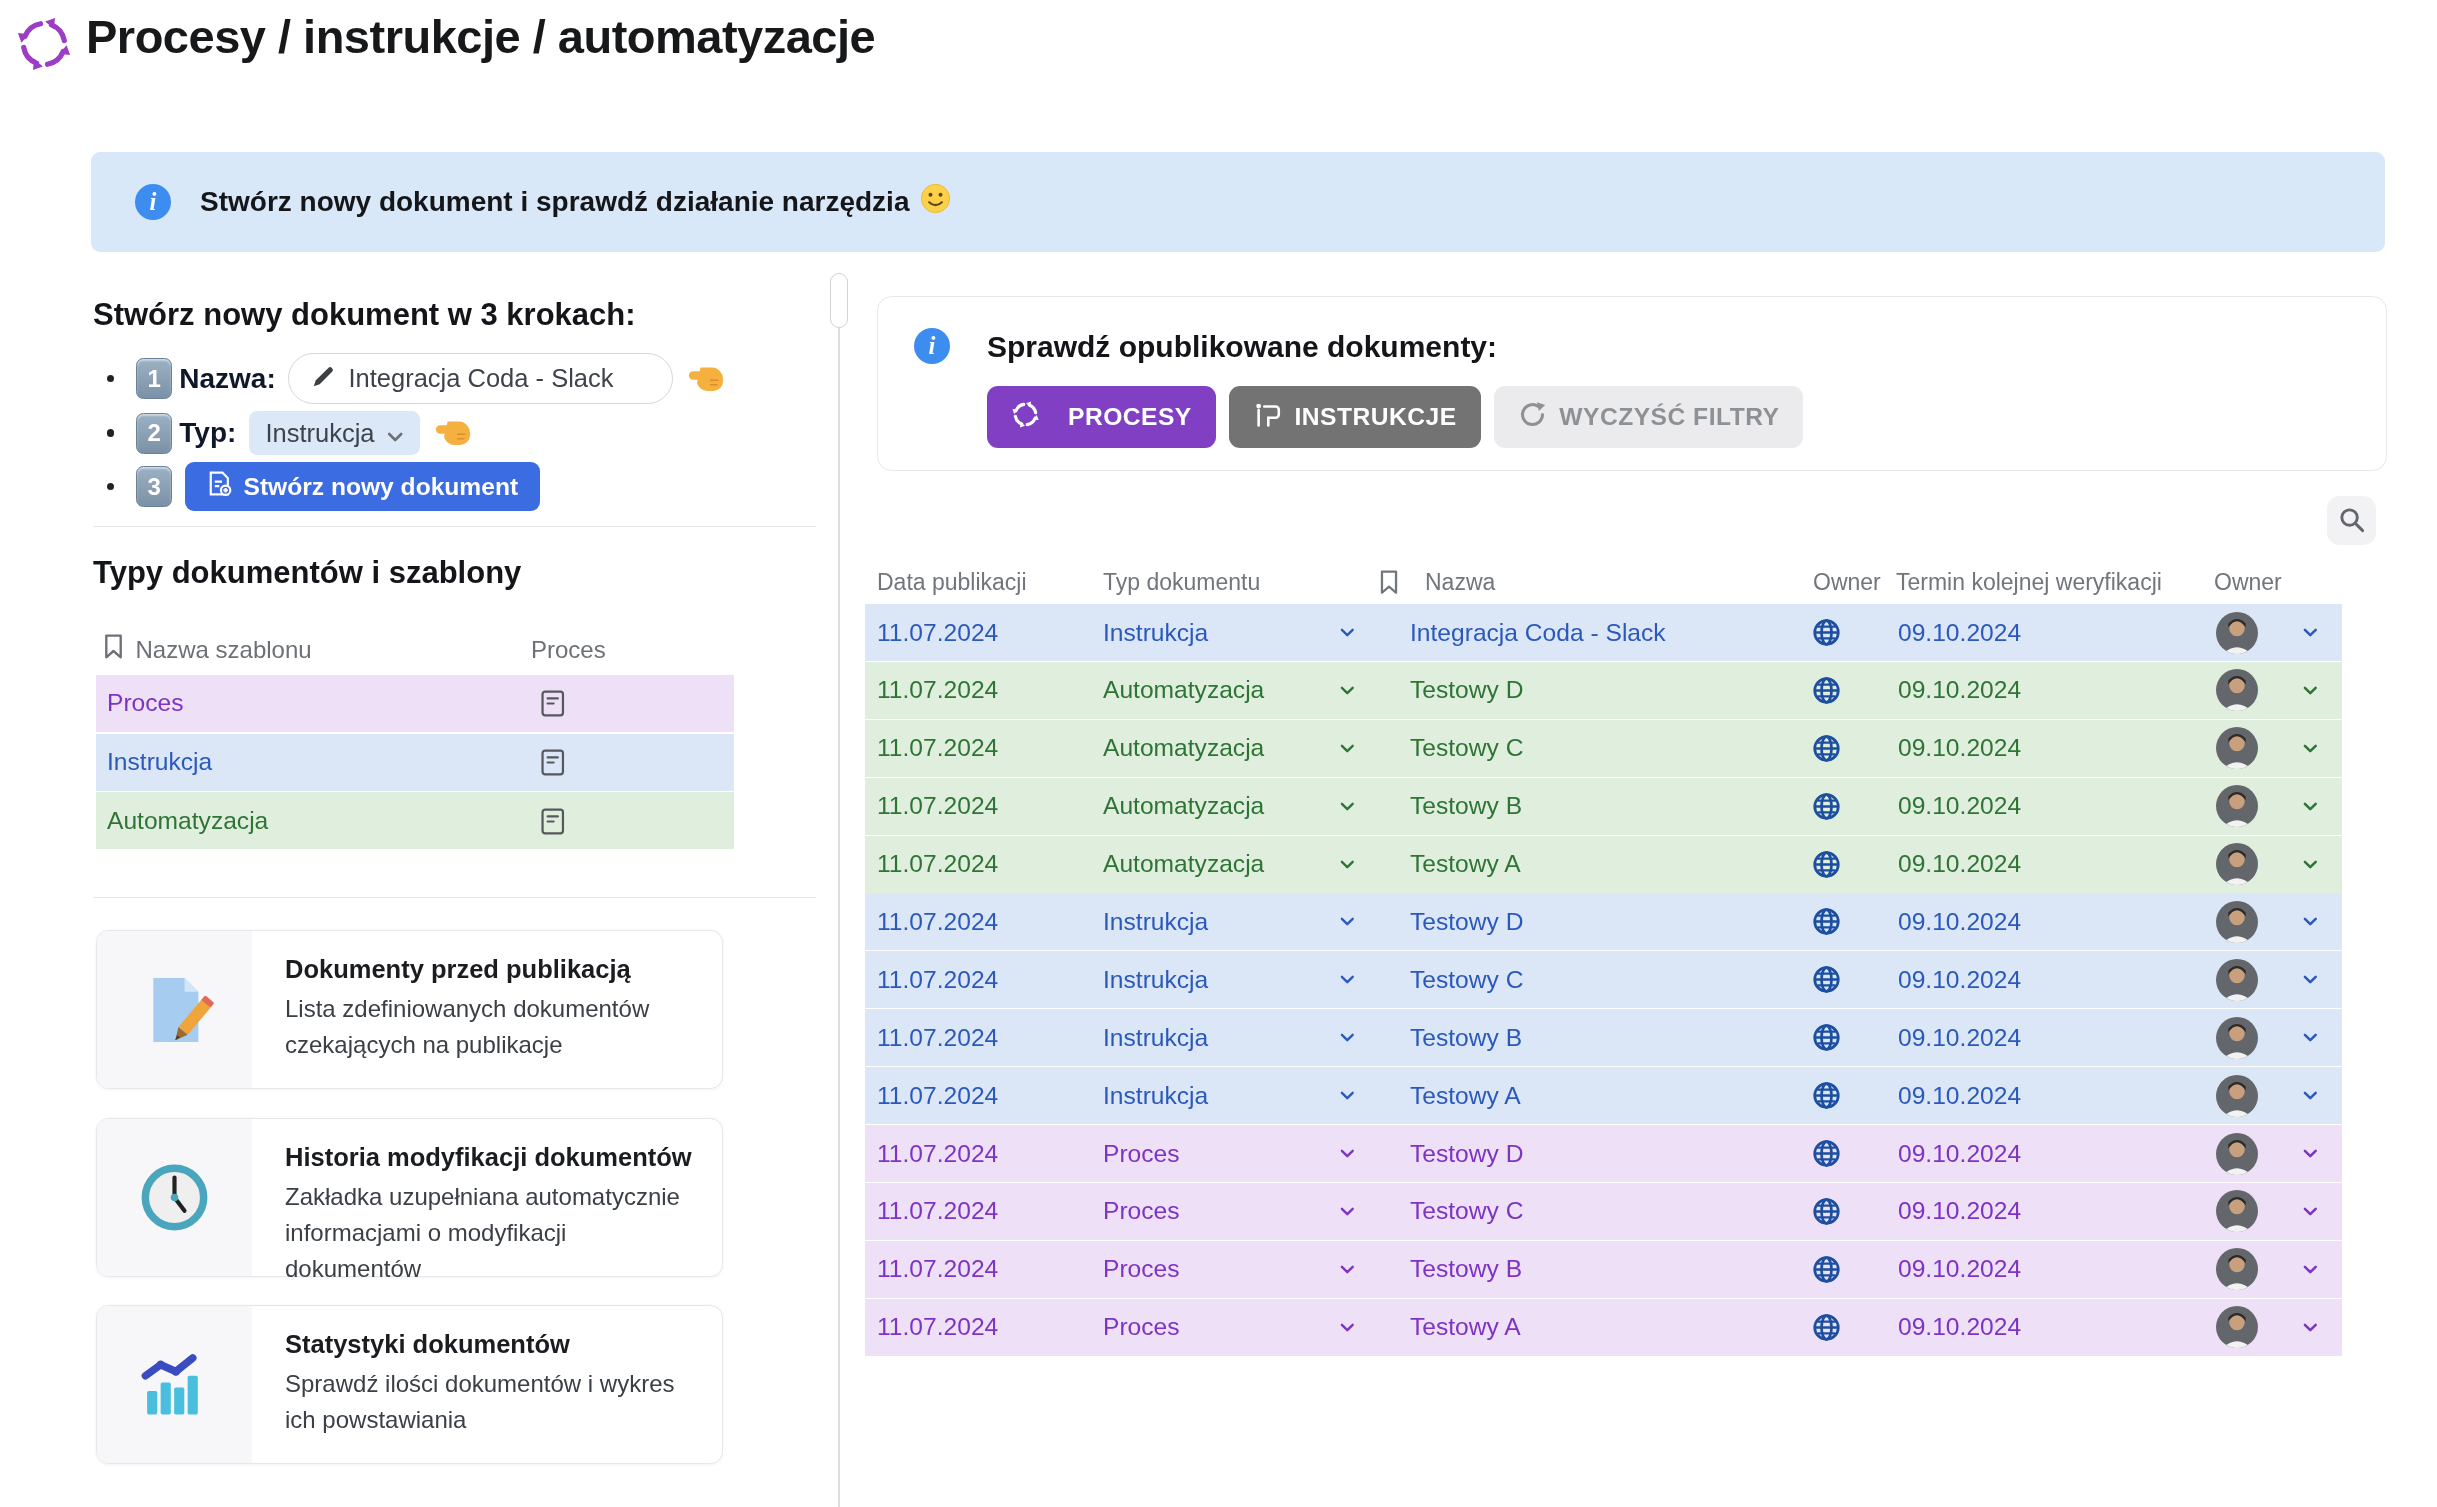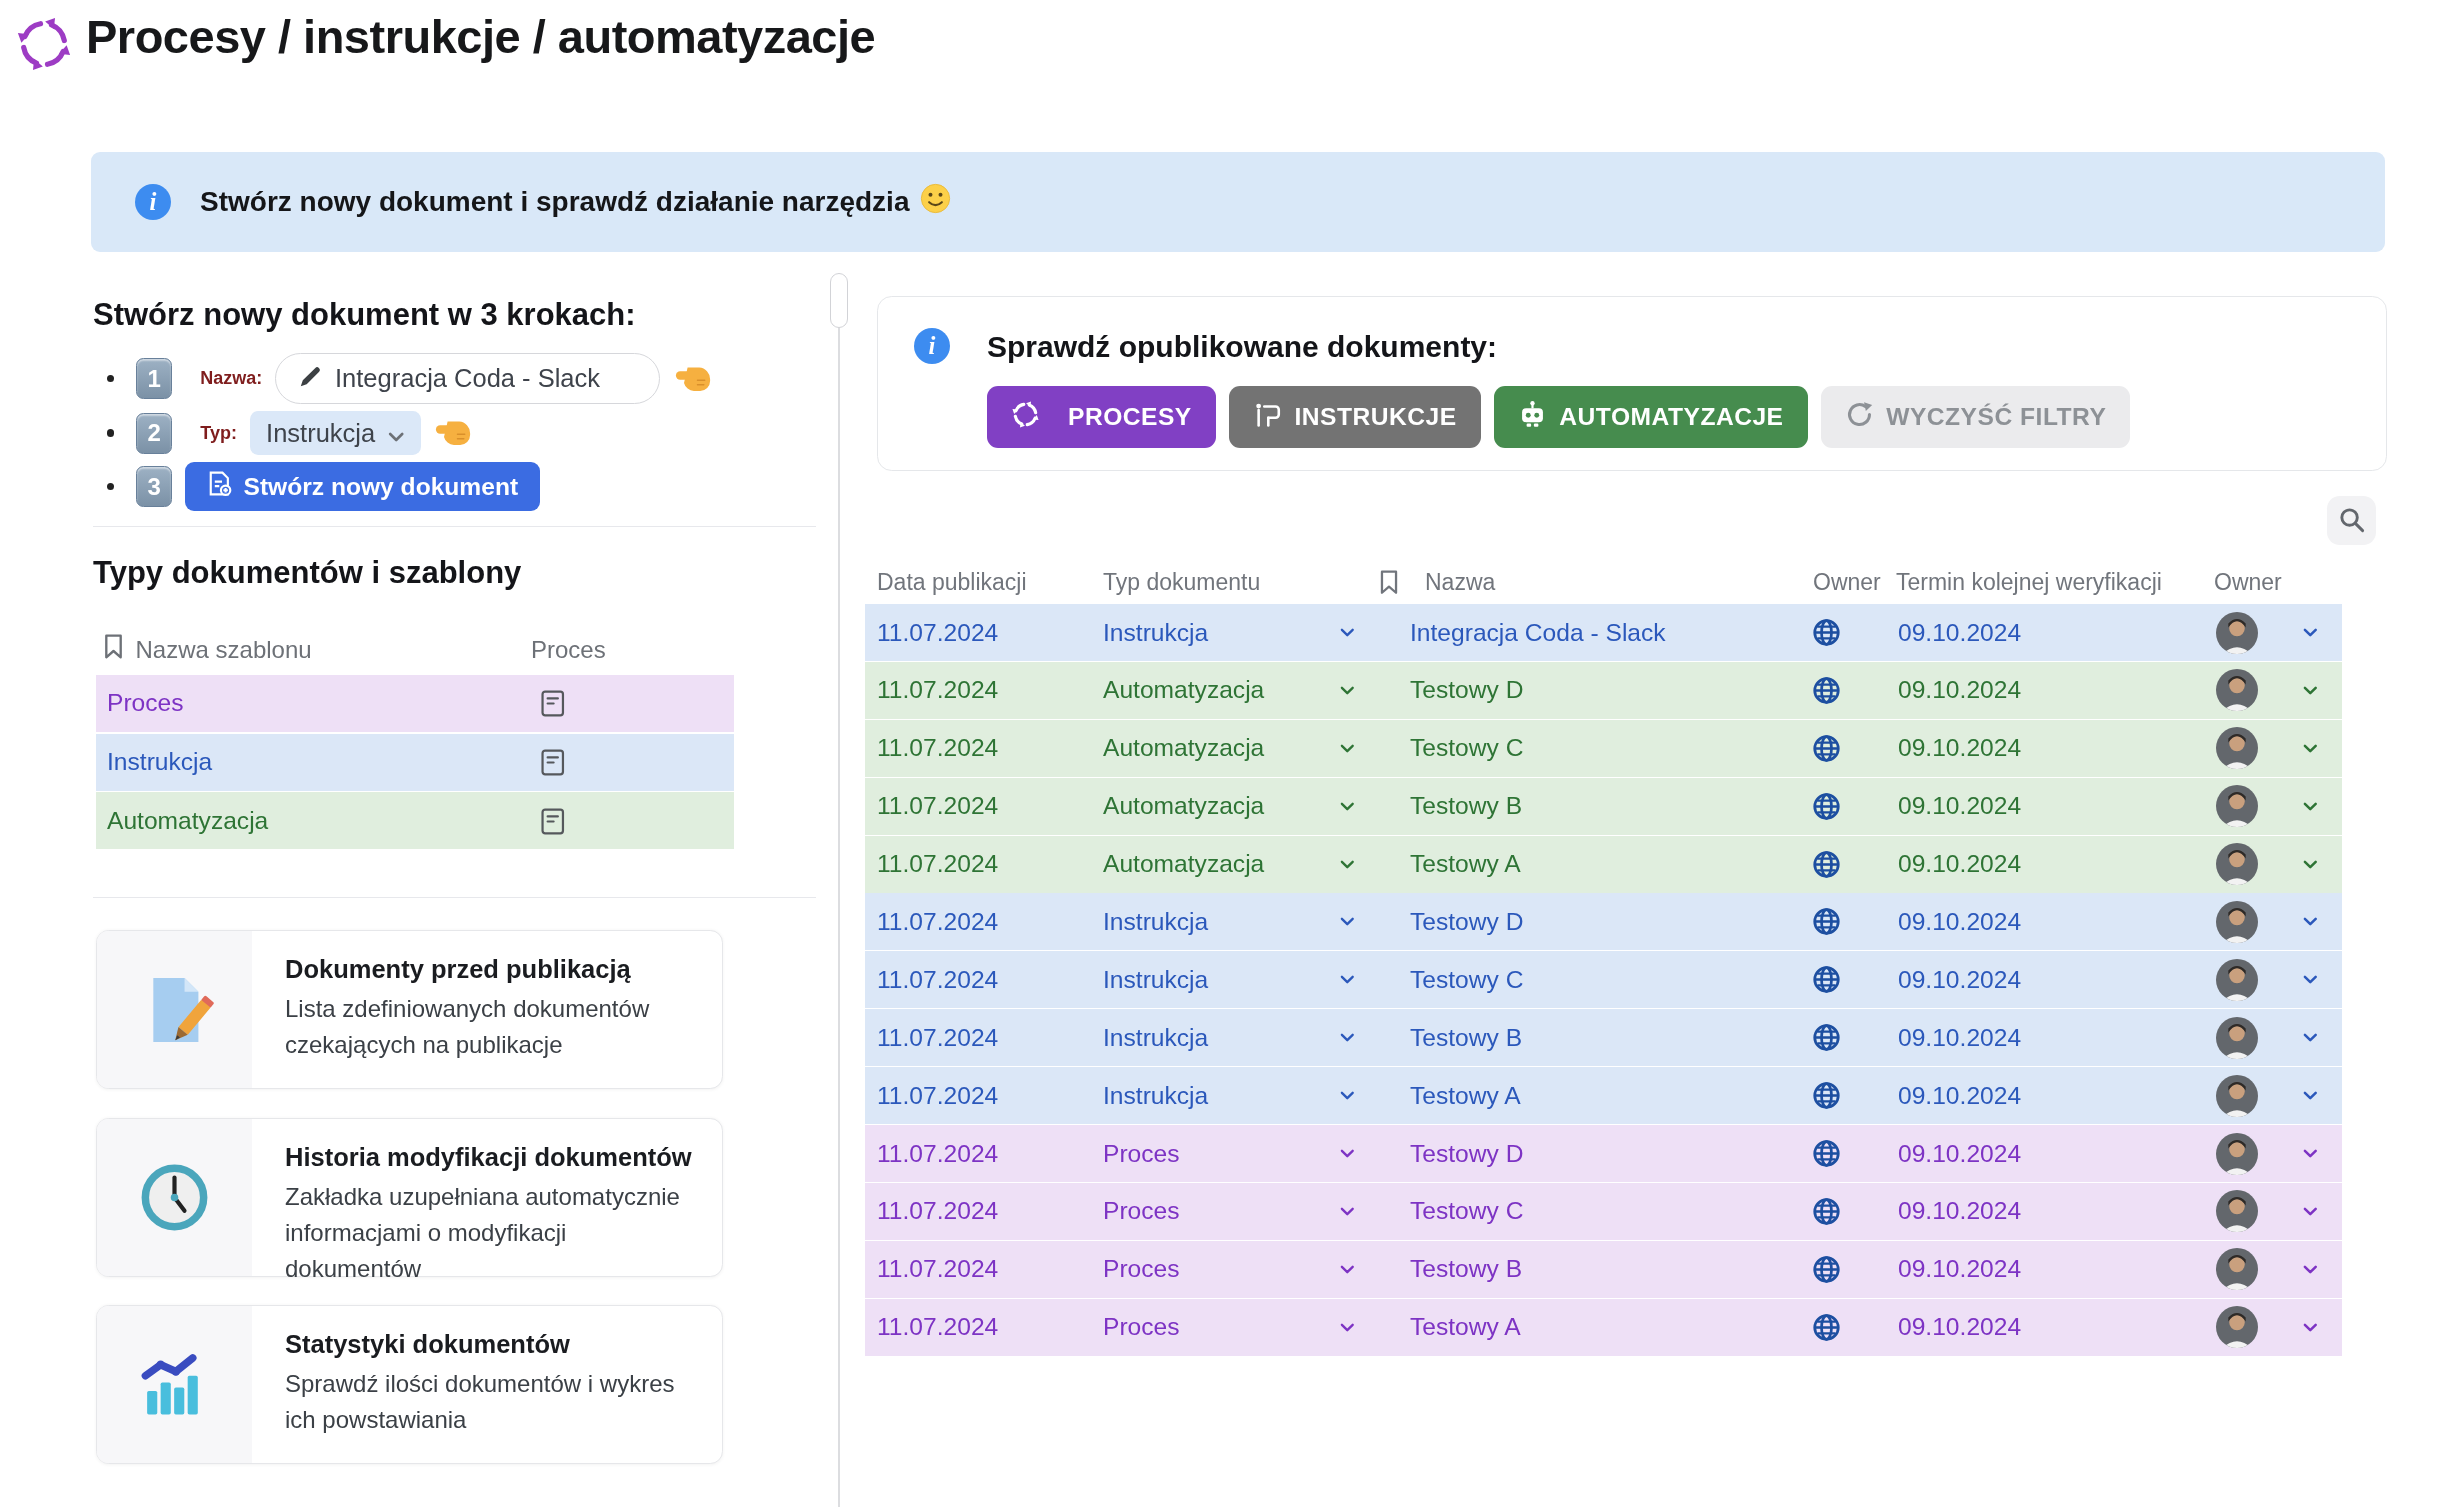--- a/index.html
+++ b/index.html
@@ -15,21 +15,21 @@
   .info-badge{width:36px;height:36px;border-radius:50%;background:#3d8cf0;color:#fff;display:flex;align-items:center;justify-content:center;font-family:"Liberation Serif",serif;font-weight:700;font-size:24.6px;font-style:italic;}
   .banner .info-badge{position:absolute;left:44px;top:32px;}
   .banner-text{position:absolute;left:109px;top:0;height:100px;display:flex;align-items:center;gap:11px;font-size:28px;font-weight:700;color:#151619;}
   .emoji-svg{display:inline-block;vertical-align:middle;}
 
   
   .h2{position:absolute;margin:0;font-size:31px;font-weight:800;color:#141519;}
   .step{position:absolute;left:107px;display:flex;align-items:center;}
   .bullet{width:7.3px;height:7.3px;border-radius:50%;background:#222;margin-right:22px;flex:0 0 auto;}
   .keycap{width:34px;height:39px;border-radius:7.3px;background:linear-gradient(180deg,#9db1c4,#7b91a6);border:0.9px solid #68809a;box-shadow:inset 0 1.8px 1.8px rgba(255,255,255,.55);color:#fff;font-weight:700;font-size:24px;display:flex;align-items:center;justify-content:center;flex:0 0 auto;}
-  .step-label{font-size:18px;font-weight:700;color:#7f1d1d;margin-left:28px;}
+  .step-label{font-size:28px;font-weight:700;color:#0f172a;margin-left:7px;}
   .name-pill{margin-left:12.7px;height:49px;border:1.8px solid #d6d7db;border-radius:25.5px;background:#fff;display:flex;align-items:center;gap:11px;padding:0 22px;}
   .name-pill input{border:none;outline:none;font-size:25.5px;color:#3e434b;width:300px;background:transparent;font-family:inherit;}
   .type-pill{margin-left:12.7px;height:44px;border-radius:8.2px;background:#dbe8f8;display:flex;align-items:center;gap:12.7px;padding:0 16.4px;font-size:25.5px;color:#3e434b;cursor:pointer;}
   .type-pill .chev{color:#6d7177;}
   .hand{margin-left:14.6px;}
   .create-btn{margin-left:12.7px;height:49px;border:none;border-radius:9px;background:#3b6ce2;color:#fff;font-size:24.6px;font-weight:700;display:flex;align-items:center;gap:11px;padding:0 22px;font-family:inherit;cursor:pointer;}
   .hr{position:absolute;left:93px;width:723px;border-top:1.8px solid #e7e8ec;}
 
   .tt{position:absolute;left:96px;width:638px;}
   .tt-head{height:47px;display:flex;align-items:center;color:#6d7177;font-size:24px;gap:11px;position:relative;padding-left:5.5px;}
@@ -298,36 +298,20 @@
         <span>
           <svg viewBox="0 0 36 32" width="29" height="27" fill="none" stroke="#fff" stroke-width="3.2" stroke-linecap="round" stroke-linejoin="round">
               <circle cx="7" cy="5.5" r="3" fill="#fff" stroke="none"></circle>
               <path d="M7 10.5 v19"></path>
               <path d="M14 6 h14 a4 4 0 0 1 4 4 v6 a4 4 0 0 1 -4 4 h-9"></path>
               <path d="M19 20 v9.5"></path>
             </svg>
         </span>
         <span>INSTRUKCJE</span>
       </button>
-      <button class="fbtn f-automatyzacje">
-        <span>
-          <svg viewBox="0 0 32 32" width="29" height="29">
-              <g fill="#fff">
-                <circle cx="16" cy="3.6" r="2.4"></circle>
-                <rect x="14.8" y="5.2" width="2.4" height="4"></rect>
-                <rect x="4.5" y="9" width="23" height="15.5" rx="4.5"></rect>
-                <rect x="9.5" y="26" width="5" height="3.6" rx="1.2"></rect>
-                <rect x="17.5" y="26" width="5" height="3.6" rx="1.2"></rect>
-              </g>
-              <circle cx="11.3" cy="16.8" r="2.7" fill="#468c4e"></circle>
-              <circle cx="20.7" cy="16.8" r="2.7" fill="#468c4e"></circle>
-            </svg>
-        </span>
-        <span>AUTOMATYZACJE</span>
-      </button>
       <button class="fbtn f-wyczysc">
         <span>
           <svg viewBox="0 0 32 32" width="29" height="29" fill="none" stroke="#8d9196" stroke-width="3.4" stroke-linecap="round">
               <path d="M27 16 a11 11 0 1 1 -4.5 -8.8"></path>
               <polygon points="21,2.5 30,5.5 23,12" fill="#8d9196" stroke="none"></polygon>
             </svg>
         </span>
         <span>WYCZYŚĆ FILTRY</span>
       </button>
     </div>

